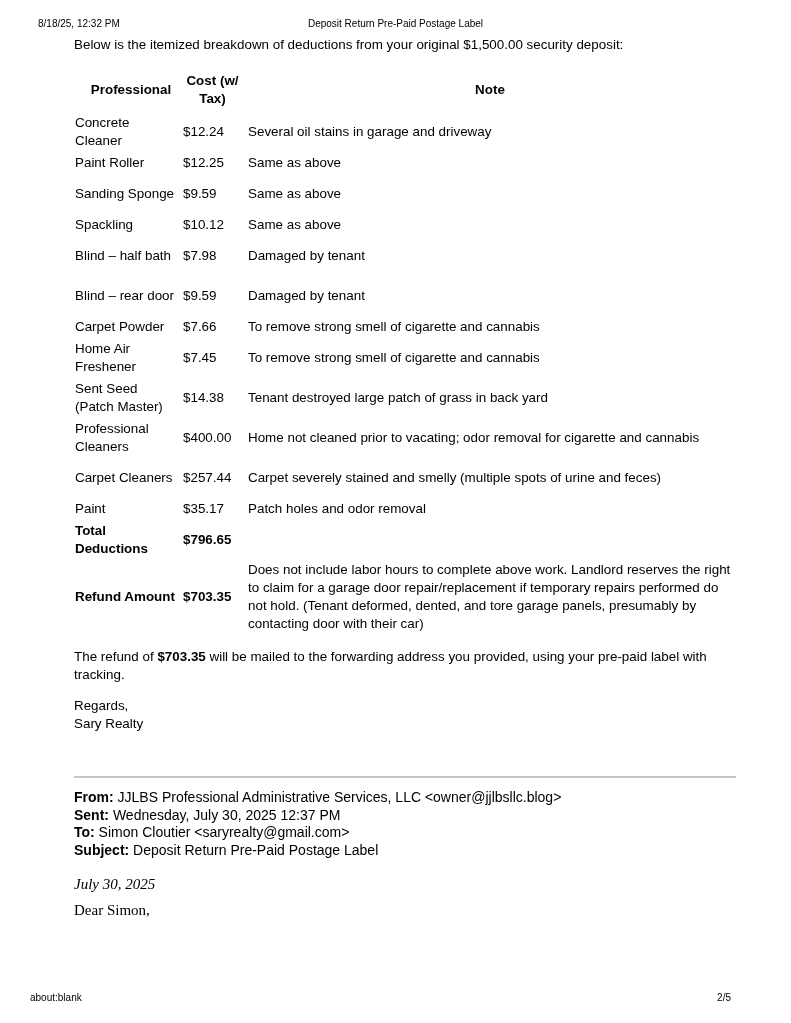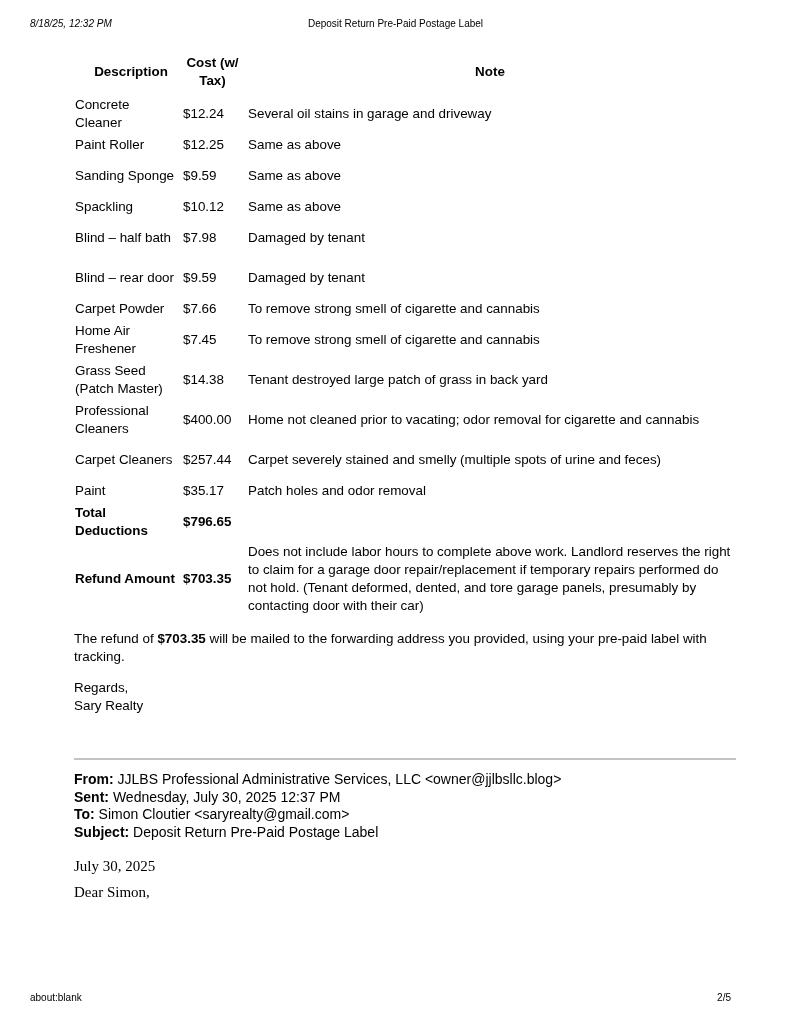--- a/index.html
+++ b/index.html
@@ -1,19 +1,19 @@
 <!DOCTYPE html>
 <html><head>
 <meta charset="utf-8">
 <style>
   html, body { margin: 0; padding: 0; background: #ffffff; }
   body { width: 791px; height: 1023px; position: relative; overflow: hidden; color: #000; }
   .print-header { position: absolute; top: 18px; left: 30px; right: 30px; height: 14px;
     font-family: "Liberation Sans", sans-serif; font-size: 10px; color: #000; }
-  .print-header .date { position: absolute; left: 0; top: 0; font-style: italic; }
+  .print-header .date { position: absolute; left: 8px; top: 0; }
   .print-header .title { position: absolute; left: 0; right: 0; top: 0; text-align: center; }
   .print-footer { position: absolute; top: 992px; left: 30px; right: 30px; height: 14px;
     font-family: "Liberation Sans", sans-serif; font-size: 10px; }
   .print-footer .url { position: absolute; left: 0; top: 0; }
   .print-footer .page { position: absolute; right: 30px; top: 0; }
 
   .content { position: absolute; left: 74px; top: 36px; width: 662px;
     font-family: "Liberation Sans", sans-serif; font-size: 13.4px; line-height: 18px; }
   .intro { margin: 0; }
 
@@ -35,42 +35,43 @@
   .refund-line { margin-top: 14px; }
   .refund-line b { font-weight: bold; }
   .regards { margin-top: 12px; }
 
   hr.sep { border: none; border-top: 2px solid #c4c4c4; margin: 43px 0 0 0; width: 662px; }
 
   .email-head { margin-top: 11px; font-size: 14px; line-height: 17.5px; }
   .email-head b { font-weight: bold; }
 
   .letter { font-family: "Liberation Serif", serif; font-size: 15px; line-height: 18px; }
-  .letter .date { margin-top: 16px; }
+  .letter .date { margin-top: 16px; font-style: italic; }
   .letter .greet { margin-top: 8px; }
 </style>
 </head>
 <body>
 
 <div class="print-header">
   <span class="date">8/18/25, 12:32 PM</span>
   <span class="title">Deposit Return Pre-Paid Postage Label</span>
 </div>
 
 <div class="content">
+  <p class="intro">Below is the itemized breakdown of deductions from your original $1,500.00 security deposit:</p>
 
   <table class="deductions">
     <colgroup>
         <col class="c-desc">
         <col class="c-cost">
         <col>
       </colgroup>
     <tbody>
         <tr class="head">
-      <th class="h-desc">Description</th>
+      <th class="h-desc">Professional</th>
       <th class="h-cost">Cost (w/ Tax)</th>
       <th class="h-note">Note</th>
     </tr>
     <tr class="r1">
       <td class="desc">Concrete Cleaner</td>
       <td class="cost">$12.24</td>
       <td class="note">Several oil stains in garage and driveway</td>
     </tr>
     <tr class="r2">
       <td class="desc">Paint Roller</td>
@@ -101,21 +102,21 @@
       <td class="desc">Carpet Powder</td>
       <td class="cost">$7.66</td>
       <td class="note">To remove strong smell of cigarette and cannabis</td>
     </tr>
     <tr class="r1">
       <td class="desc">Home Air Freshener</td>
       <td class="cost">$7.45</td>
       <td class="note">To remove strong smell of cigarette and cannabis</td>
     </tr>
     <tr class="r1">
-      <td class="desc">Grass Seed (Patch Master)</td>
+      <td class="desc">Sent Seed (Patch Master)</td>
       <td class="cost">$14.38</td>
       <td class="note">Tenant destroyed large patch of grass in back yard</td>
     </tr>
     <tr class="r1">
       <td class="desc">Professional Cleaners</td>
       <td class="cost">$400.00</td>
       <td class="note">Home not cleaned prior to vacating; odor removal for cigarette and cannabis</td>
     </tr>
     <tr class="r1">
       <td class="desc">Carpet Cleaners</td>

